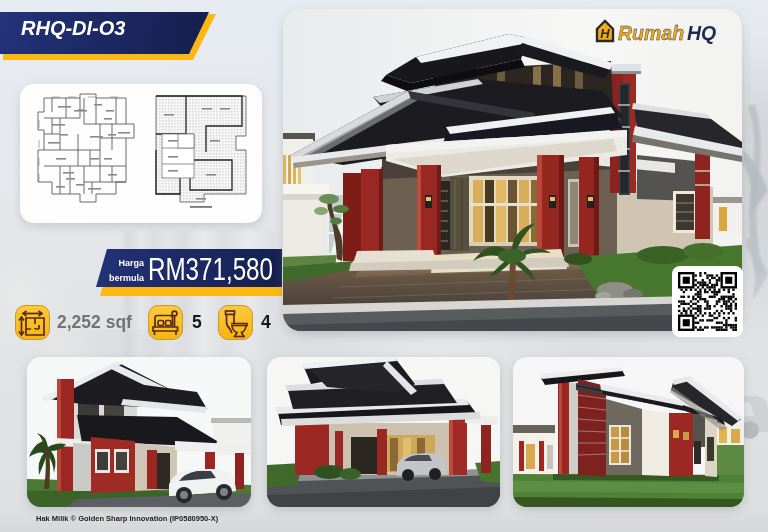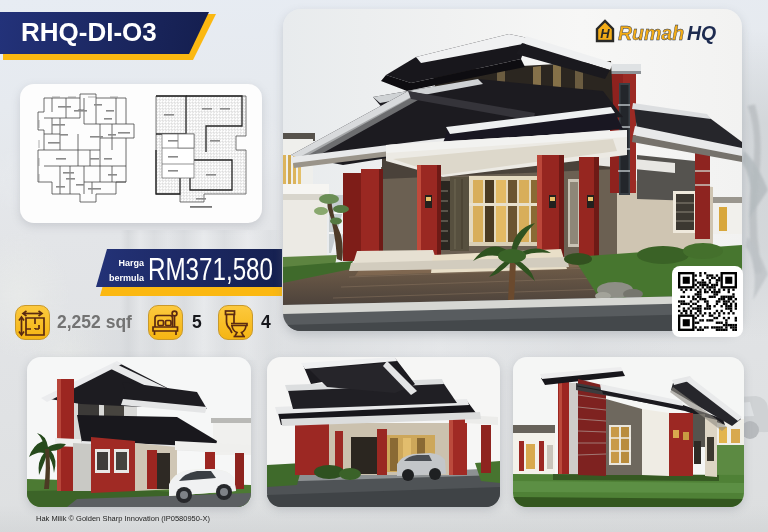--- a/index.html
+++ b/index.html
@@ -36,21 +36,21 @@
 
 <div class="abs" style="left:60px;top:330px;width:620px;height:40px;opacity:.5;background:
  linear-gradient(90deg,rgba(214,217,220,.0) 0,rgba(210,213,216,.8) 60px,rgba(230,232,234,.7) 140px,rgba(212,215,218,.7) 260px,rgba(234,236,238,.8) 380px,rgba(214,217,220,.6) 520px,rgba(230,232,234,0) 620px);"></div>
 
 <div class="abs" style="left:0px;top:505px;width:768px;height:27px;background:linear-gradient(180deg,rgba(205,207,209,0),rgba(198,201,203,.35));"></div>
 
 <div class="abs" style="left:0px;top:12px;width:222px;height:48px;background:#fbb811;clip-path:polygon(3px 2px,216px 2px,193px 48px,3px 48px);"></div>
 
 <div class="abs" style="left:0px;top:12px;width:212px;height:42px;background:linear-gradient(100deg,#23327a 0%,#1b2760 55%,#141e4e 100%);clip-path:polygon(0 0,209px 0,189px 42px,0 42px);"></div>
 
-<div class="abs" style="left:21px;top:17px;width:170px;font-weight:700;font-size:26px;letter-spacing:0px;color:#fff;transform:scaleY(1.02);">RHQ-DI-O3</div>
+<div class="abs" style="left:21px;top:17px;width:170px;font-weight:700;font-style:italic;font-size:20px;letter-spacing:0px;color:#fff;transform:scaleY(1.02);">RHQ-DI-O3</div>
 
 <div class="abs" style="left:20px;top:84px;width:242px;height:139px;background:#fdfdfd;border-radius:14px;box-shadow:0 3px 8px rgba(120,125,135,.25);"></div>
 
 <svg class="abs" style="left:30px;top:90px;" width="112" height="126" viewBox="0 0 112 126">
     <g stroke="#474747" stroke-width="0.8" fill="none">
       <path d="M14,8 L50,8 L50,4 L66,4 L66,8 L96,8 L96,34 L104,34 L104,48 L96,48 L96,60 L96,92 L86,92 L86,104 L66,104 L66,112 L50,112 L50,104 L22,104 L22,92 L8,92 L8,60 L14,60 L14,40 L8,40 L8,22 L14,22 Z"></path>
       <line x1="14" y1="28" x2="50" y2="28"></line>
       <line x1="50" y1="8" x2="50" y2="28"></line>
       <line x1="30" y1="28" x2="30" y2="60"></line>
       <line x1="14" y1="60" x2="48" y2="60"></line>
@@ -793,12 +793,12 @@
       <rect x="180" y="57" width="12" height="33" fill="#55534d"></rect>
       <rect x="181" y="84" width="7" height="23" fill="#2e2b26"></rect>
       <path d="M192,60 L204,63 L204,120 L192,119 Z" fill="#ddd5c4"></path>
       <rect x="194" y="80" width="7" height="24" fill="#3c382f"></rect>
       <path d="M160,26 L178,22 L228,62 L219,69 L158,33 Z" fill="#26262b"></path>
       <path d="M159,23 L177,19 L180,23 L161,28 Z" fill="#e6e7e8"></path>
       <path d="M177,20 L229,60 L225,64 L173,24 Z" fill="#e9eaeb"></path>
       <path d="M160,30 L214,70 L209,74 L157,35 Z" fill="#8e8a82" opacity=".6"></path>
     </svg></div>
 
-<div class="abs" style="left:36px;top:514px;font-size:7.5px;font-weight:400;color:#222;letter-spacing:0px;">Hak Milik © Golden Sharp Innovation (IP0580950-X)</div>
+<div class="abs" style="left:36px;top:514px;font-size:7.5px;font-weight:700;color:#222;letter-spacing:0px;">Hak Milik © Golden Sharp Innovation (IP0580950-X)</div>
 </body></html>

